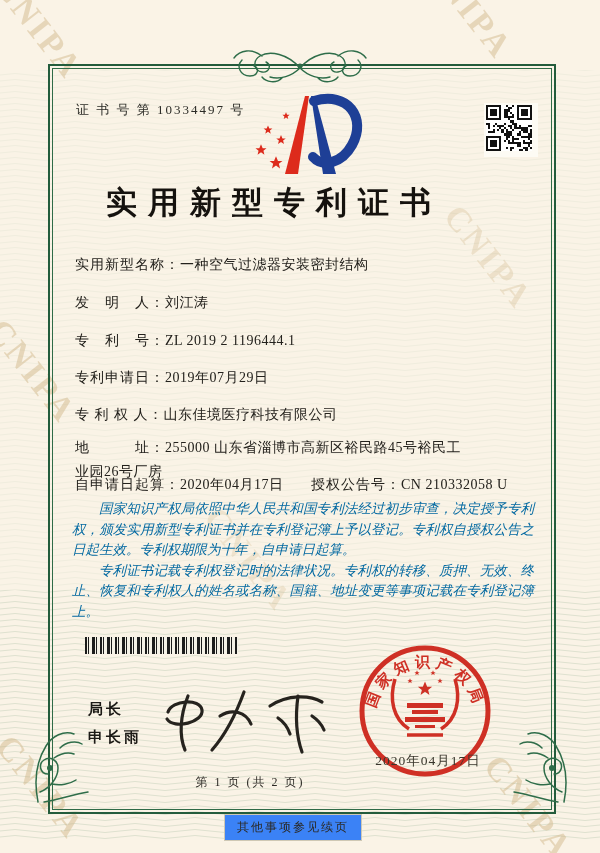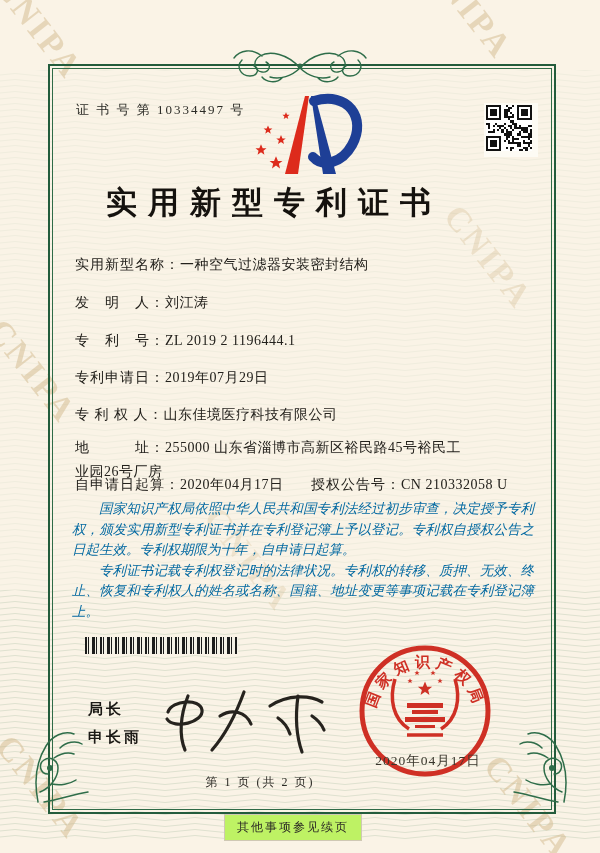--- a/index.html
+++ b/index.html
@@ -36,23 +36,23 @@
   .paras p{margin:0;text-indent:2em;font-style:italic;}
   .barcode{position:absolute;left:85px;top:637px;width:153px;height:17px;
     background:repeating-linear-gradient(90deg,#1c1c1c 0 2px,#f4f1e6 2px 3px,#1c1c1c 3px 4px,#f4f1e6 4px 7px,#1c1c1c 7px 10px,#f4f1e6 10px 11px,#1c1c1c 11px 12px,#f4f1e6 12px 15px);}
   .director{position:absolute;left:88px;top:695px;font-size:15px;color:#1c1a16;
             font-weight:bold;letter-spacing:3px;line-height:28px;}
   .signature{position:absolute;left:148px;top:684px;}
   .seal{position:absolute;left:355px;top:641px;}
   .seal-date{position:absolute;left:363px;top:752px;width:130px;text-align:center;
              font-size:13.5px;color:#39362c;letter-spacing:1px;z-index:5;}
   .page-info{position:absolute;left:0;top:774px;width:500px;text-align:center;
-             font-size:12px;color:#2b2924;letter-spacing:2px;padding-left:10px;}
+             font-size:12px;color:#2b2924;letter-spacing:2px;}
   .cont-note{position:absolute;left:224px;top:814px;padding:4px 12px;font-size:12px;
-             color:#2b2924;letter-spacing:2px;background:#bef264;border:1px solid #cfc8b4;z-index:5;}
+             color:#2b2924;letter-spacing:2px;background:#3b82f6;border:1px solid #cfc8b4;z-index:5;}
 </style>
 </head>
 <body>
 
 <div class="page">
 
   <svg class="waves" width="600" height="853">
     <defs>
       <pattern id="wv" width="60" height="6" patternUnits="userSpaceOnUse">
         <path d="M0 3 Q15 0 30 3 T60 3" fill="none" stroke="#8fae8c" stroke-width="0.7"></path>

